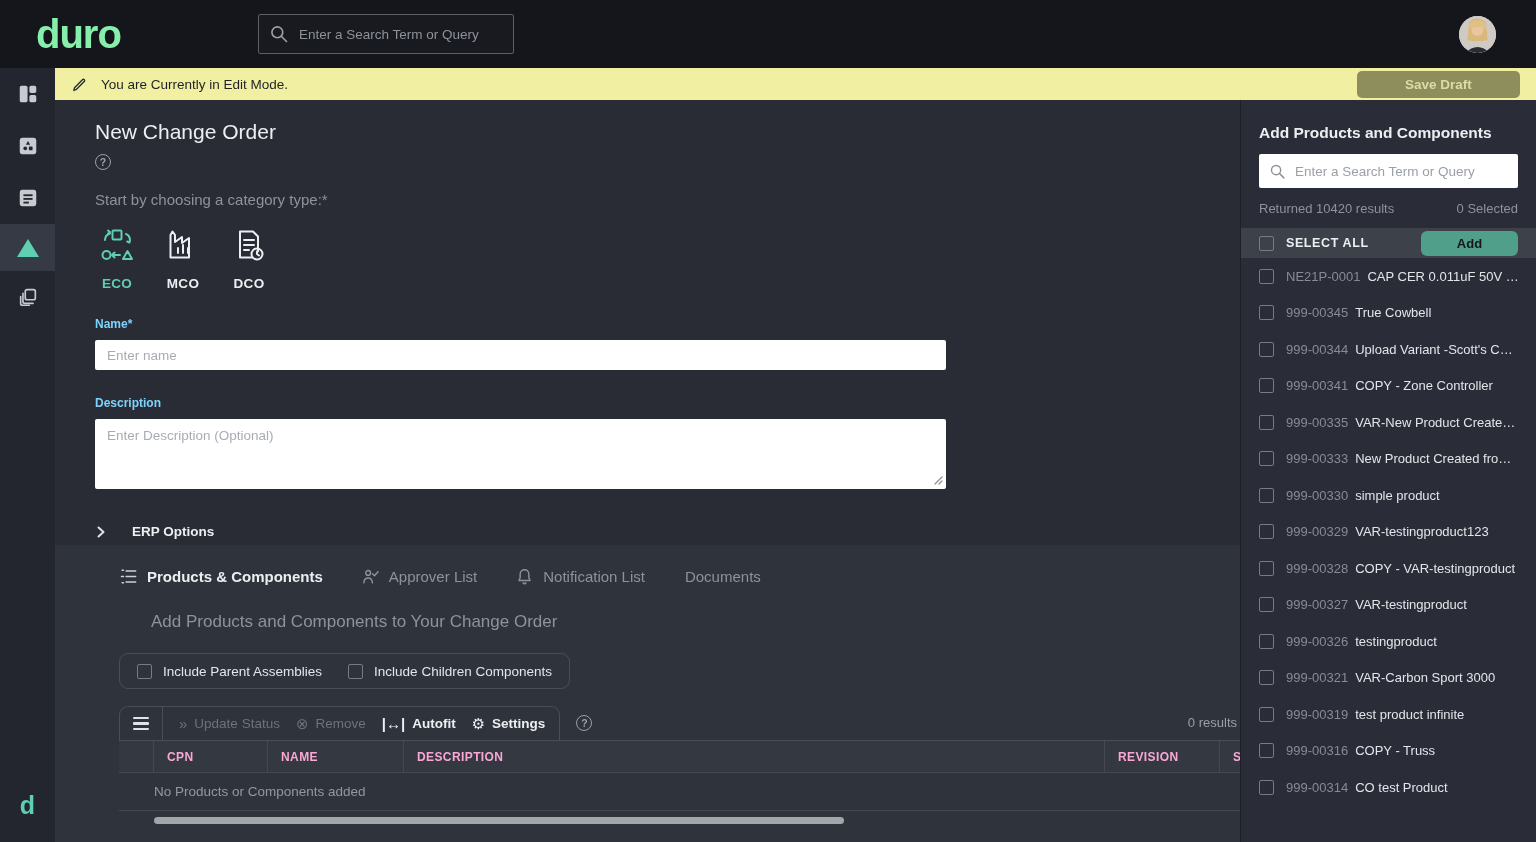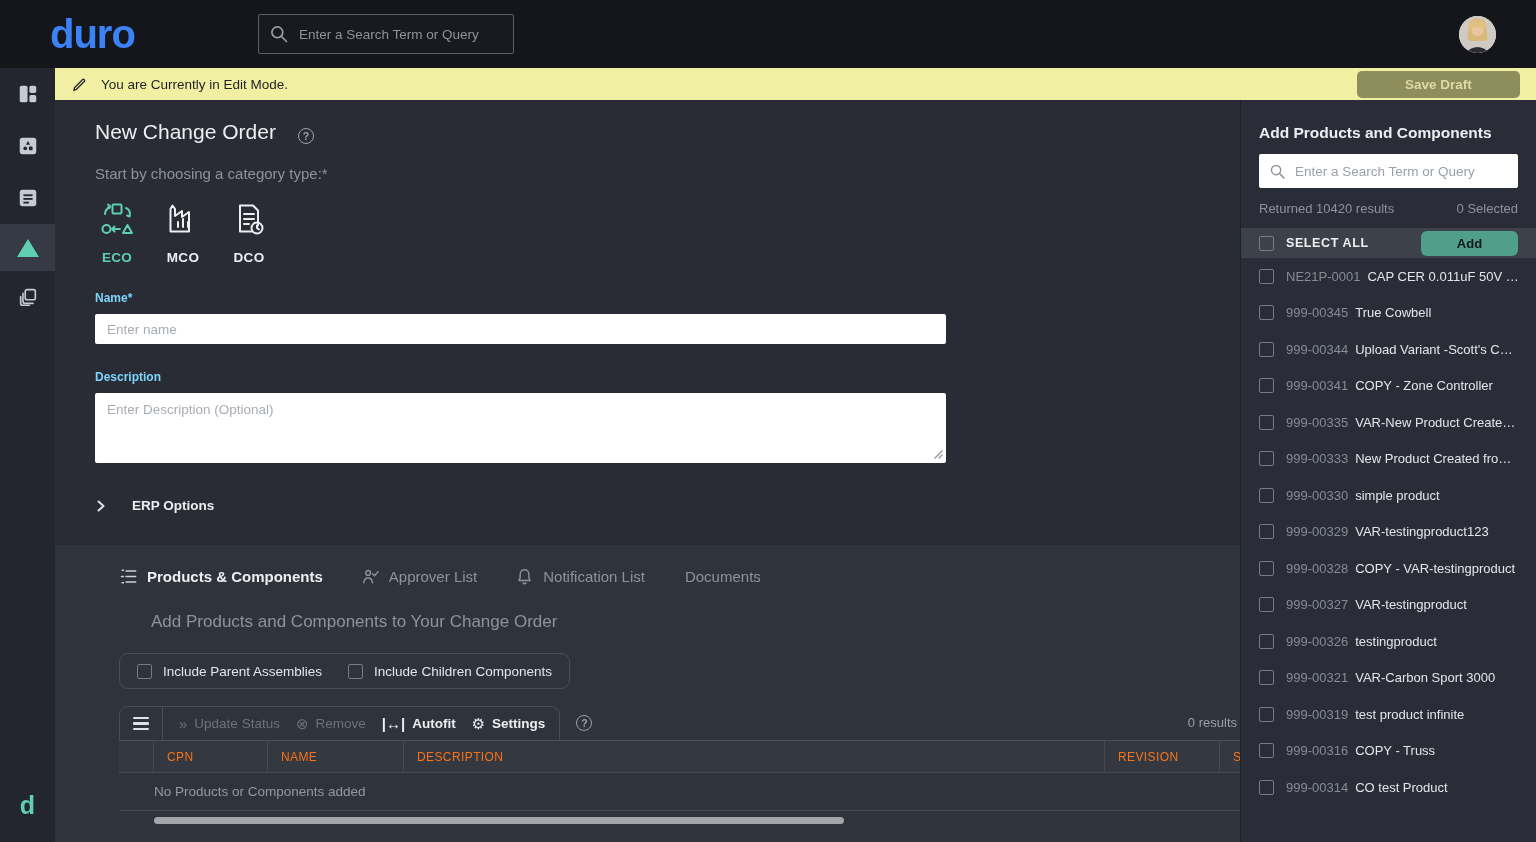--- a/index.html
+++ b/index.html
@@ -3,21 +3,21 @@
 <meta charset="utf-8">
 <style>
   * { margin:0; padding:0; box-sizing:border-box; }
   html,body { width:1536px; height:842px; overflow:hidden; }
   body {
     font-family:"Liberation Sans","DejaVu Sans",sans-serif;
     background:#2a2d37; color:#e6e8ec; font-size:14px;
   }
   
   .topbar { height:68px; background:#14161b; display:flex; align-items:center; position:relative; }
-  .logo { color:#3b82f6; font-size:40px; font-weight:700; letter-spacing:-1px; margin-left:50px; line-height:1; }
+  .logo { color:#86efac; font-size:40px; font-weight:700; letter-spacing:-1px; margin-left:36px; line-height:1; }
   .top-search { position:absolute; left:258px; top:14px; width:256px; height:40px;
     border:1px solid #5b5f69; border-radius:2px; background:#181a20; display:flex; align-items:center; padding:0 10px; }
   .top-search svg { width:20px; height:20px; stroke:#9ba0a8; flex:none; }
   .top-search input { background:transparent; border:none; outline:none; color:#cfd3da; font-size:13.5px;
     margin-left:10px; width:100%; font-family:inherit; }
   .top-search input::placeholder { color:#8d929b; }
   .avatar { position:absolute; right:40px; top:16px; width:37px; height:37px; border-radius:50%;
     background:#cfcac4; overflow:hidden; }
   
   .frame { display:flex; height:774px; }
@@ -34,21 +34,21 @@
   .banner svg { width:17px; height:17px; stroke:#25272b; flex:none; }
   .banner-msg { color:#1f2125; font-size:13.5px; margin-left:13px; }
   .banner-buttons { margin-left:auto; display:flex; gap:10px;flex-direction:column; }
   .btn { border-radius:5px; font-size:13.5px; font-weight:700; padding:5px 16px; cursor:pointer; font-family:inherit; }
   .btn-cancel { background:transparent; border:1px solid #4e4e35; color:#1f2125; }
   .btn-olive { background:#8e8e5c; border:none; color:#dddba5; padding:6px 17px; }
   
   .body-row { flex:1; display:flex; min-height:0; }
   .main { flex:1; min-width:0; display:flex; flex-direction:column; }
   .form-section { background:#292c35; height:445px; padding:20px 0 0 40px; flex:none; }
-  .page-title-row { display:flex; align-items:flex-end; gap:22px; }
+  .page-title-row { display:flex; align-items:flex-start; gap:10px;flex-direction:column; }
   .page-title { font-size:21px; font-weight:400; color:#eceef1; }
   .help-circle { width:16px; height:16px; border:1.4px solid #9ba0a8; border-radius:50%; color:#9ba0a8;
     font-size:10.5px; display:inline-flex; align-items:center; justify-content:center; font-weight:700; }
   .category-prompt { color:#8d929b; font-size:15px; margin-top:21px; }
   .cat-row { display:flex; gap:22px; margin-top:20px; }
   .cat { width:44px; display:flex; flex-direction:column; align-items:center; cursor:pointer; }
   .cat svg { width:34px; height:34px; }
   .cat-label { font-size:13.5px; font-weight:700; margin-top:14px; color:#eceef1; letter-spacing:.3px; }
   .cat.active .cat-label { color:#5ecfb1; }
   .field-label { font-size:12px; font-weight:700; color:#7dd3fc; margin-top:26px; }
@@ -82,21 +82,21 @@
     height:34px; justify-content:center; cursor:pointer; }
   .tb-burger span { display:block; width:16px; height:2.2px; background:#dfe2e6; border-radius:1px; }
   .tb-item { display:flex; align-items:center; gap:7px; font-size:13.5px; margin-left:16px; cursor:pointer; white-space:nowrap; }
   .tb-item.disabled { color:#6d727b; cursor:default; }
   .tb-item.enabled { color:#eceef1; font-weight:700; }
   .tb-ico { font-size:15px; line-height:1; }
   .tb-help { margin-left:16px; }
   .results-count { position:absolute; right:10px; top:9px; color:#9ba0a8; font-size:13px; }
   .grid { width:1128px; border-bottom:1px solid #454952; }
   .grid-header { display:flex; height:33px; background:#343841; border-top:1px solid #4a4e57; border-bottom:1px solid #454952; }
-  .gh-cell { display:flex; align-items:center; padding-left:13px; color:#f97316; font-size:12px; font-weight:400;
+  .gh-cell { display:flex; align-items:center; padding-left:13px; color:#f9a8d4; font-size:12px; font-weight:700;
     letter-spacing:.4px; border-right:1px solid #454952; overflow:hidden; white-space:nowrap; flex:none; }
   .gh-cell:last-child { border-right:none; flex:1; }
   .c0{width:35px; padding-left:0;} .c1{width:114px;} .c2{width:136px;} .c3{width:701px;} .c4{width:115px;}
   .grid-empty { height:37px; display:flex; align-items:center; padding-left:35px; color:#9298a1; font-size:13.5px; }
   .hscroll { width:1128px; height:7px; margin-top:6px; position:relative; }
   .hscroll-thumb { position:absolute; left:35px; width:690px; height:7px; border-radius:4px; background:#a2a5aa; cursor:grab; }
   
   .panel { width:296px; flex:none; background:#2a2d37; border-left:1px solid #1d2027; display:flex; flex-direction:column; overflow:hidden; }
   .panel-title { font-size:15.5px; font-weight:700; color:#eceef1; margin:24px 18px 0; }
   .panel-search { margin:12px 18px 0; height:34px; background:#fff; border-radius:2px; display:flex; align-items:center; padding:0 10px; }

